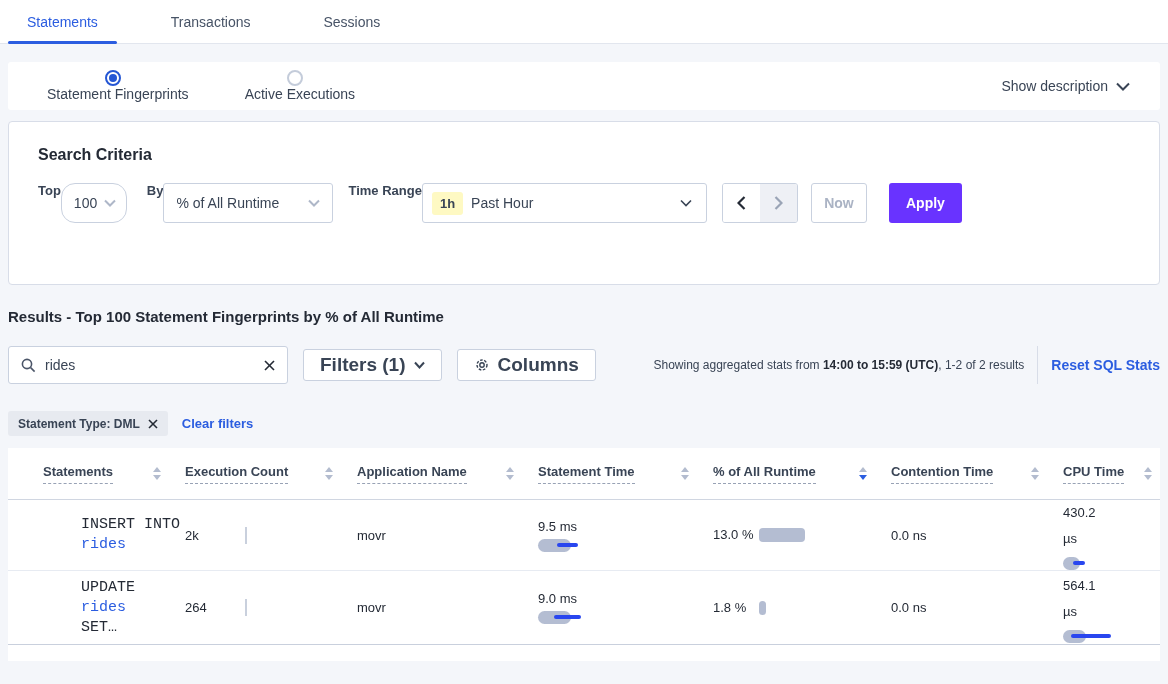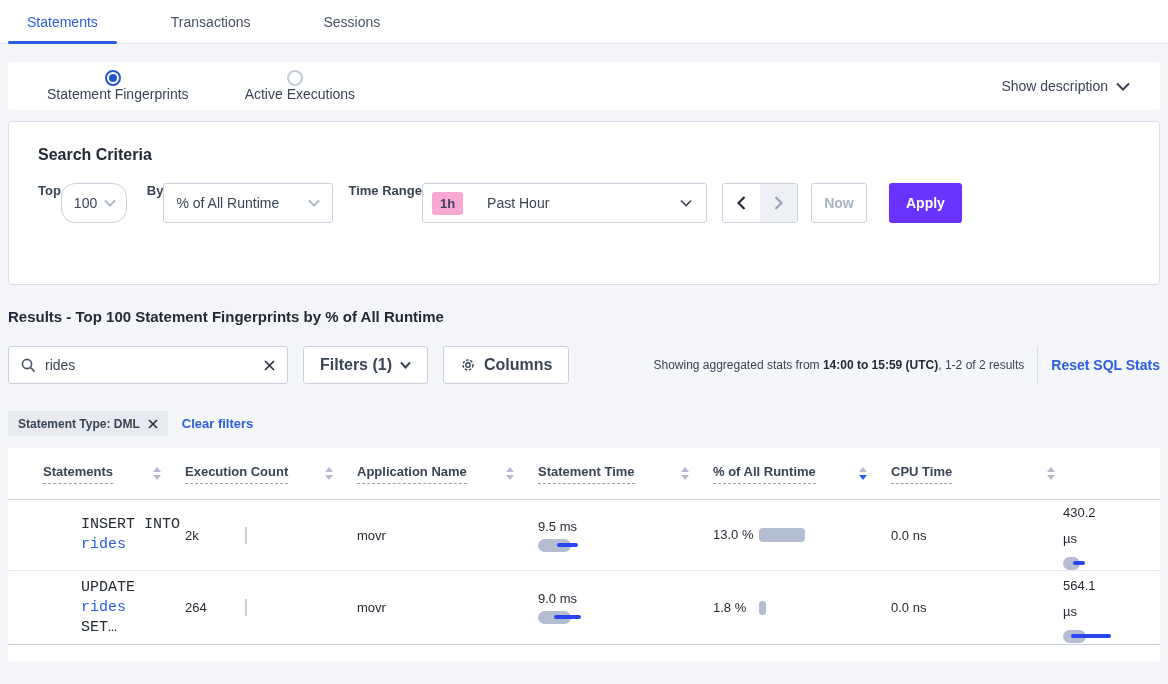--- a/index.html
+++ b/index.html
@@ -29,32 +29,32 @@
   .criteria-title { font-size:16px; font-weight:bold; color:#242a35; }
   .criteria-form { display:flex; align-items:flex-end; margin-top:19px; }
   .field { display:flex; flex-direction:row; }
   .field-label { font-size:13px; font-weight:bold; color:#394455; margin-bottom:8px; }
   .control { height:40px; border:1px solid #c9d1df; border-radius:3px; background:#fff; display:flex; align-items:center; cursor:pointer; }
   .ctl-top { width:66px; padding:0 10px 0 12px; margin-right:20px;border-radius:14px; }
   .ctl-by { width:170px; padding:0 12px; margin-right:15px; }
   .ctl-range { width:285px; padding:0 14px 0 9px; margin-right:15px; }
   .ctl-text { font-size:14px; color:#394455; }
   .ctl-chevron { margin-left:auto; }
-  .range-badge { background:#f9a8d4; border-radius:3px; font-size:13px; font-weight:bold; color:#394455; padding:4px 8px; margin-right:24px; }
+  .range-badge { background:#fef9c3; border-radius:3px; font-size:13px; font-weight:bold; color:#394455; padding:4px 8px; margin-right:8px; }
   .arrow-group { display:flex; height:40px; border:1px solid #c9d1df; border-radius:3px; overflow:hidden; margin-right:13px; }
   .arrow-btn { width:37px; height:100%; display:flex; align-items:center; justify-content:center; background:#fff; cursor:pointer; }
   .arrow-btn.disabled { background:#eef0f5; cursor:default; }
   .btn-now { width:56px; height:40px; border:1px solid #c9d1df; border-radius:3px; background:#fff; color:#aab3c4; font-size:14px; font-weight:bold; margin-right:22px; display:flex; align-items:center; justify-content:center; cursor:pointer; }
   .btn-apply { width:73px; height:40px; border:none; border-radius:3px; background:#6933ff; color:#fff; font-size:14px; font-weight:bold; display:flex; align-items:center; justify-content:center; cursor:pointer; }
   
   .results-heading { margin:23px 8px 0 8px; font-size:15px; font-weight:bold; color:#242a35; }
   .toolbar { display:flex; align-items:center; margin:21px 8px 0 8px; }
   .searchbox { width:280px; height:38px; border:1px solid #c9d1df; border-radius:3px; background:#fff; display:flex; align-items:center; padding:0 12px; }
   .searchbox input { border:none; outline:none; flex:1; font-size:14px; color:#394455; margin-left:9px; font-family:"Liberation Sans",sans-serif; background:transparent; }
-  .btn-light { height:38px; border:1px solid #c9d1df; border-radius:3px; background:#fff; display:flex; align-items:center; padding:0 16px; font-size:16px; font-weight:bold; color:#394455; margin-left:15px; gap:8px; cursor:pointer; }
+  .btn-light { height:32px; border:1px solid #c9d1df; border-radius:3px; background:#fff; display:flex; align-items:center; padding:0 16px; font-size:19px; font-weight:bold; color:#394455; margin-left:15px; gap:8px; cursor:pointer; }
   .stats-note { margin-left:auto; font-size:12px; color:#394455; white-space:nowrap; }
   .stats-note b { color:#242a35; }
   .vdivider { width:1px; height:38px; background:#d8dde8; margin:0 13px; }
   .reset-link { color:#2b5de0; font-size:14px; font-weight:bold; white-space:nowrap; margin-right:0; cursor:pointer; }
   
   .chip-row { display:flex; align-items:center; margin:27px 8px 0 8px; }
   .chip { background:#e7eaf0; border-radius:3px; height:25px; display:flex; align-items:center; padding:0 10px; font-size:12px; font-weight:bold; color:#394455; gap:8px; }
   .clear-filters { color:#2b5de0; font-size:13px; font-weight:bold; margin-left:14px; cursor:pointer; }
   
   .table-card { background:#fff; margin:12px 8px 0 8px; height:213px; overflow:hidden; }
@@ -263,20 +263,27 @@
           <span class="car-down"></span>
         </span>
     </div>
     <div class="th">
       <span class="th-label">% of All Runtime</span>
       <span class="sorter">
           <span class="car-up"></span>
           <span class="car-down active"></span>
         </span>
     </div>
+    <div class="th">
+      <span class="th-label">Contention Time</span>
+      <span class="sorter">
+          <span class="car-up"></span>
+          <span class="car-down"></span>
+        </span>
+    </div>
     <div class="th" style="padding-right:8px;">
       <span class="th-label">CPU Time</span>
       <span class="sorter">
           <span class="car-up"></span>
           <span class="car-down"></span>
         </span>
     </div>
   </div>
 
   <div class="tgrid tr tr-1">

